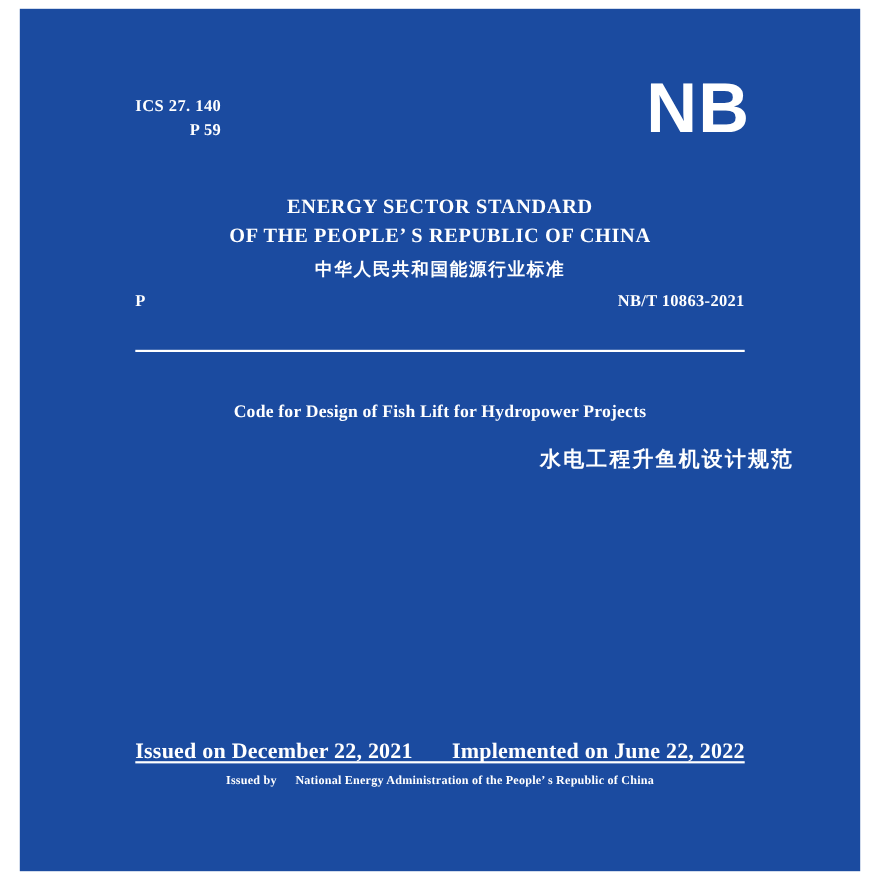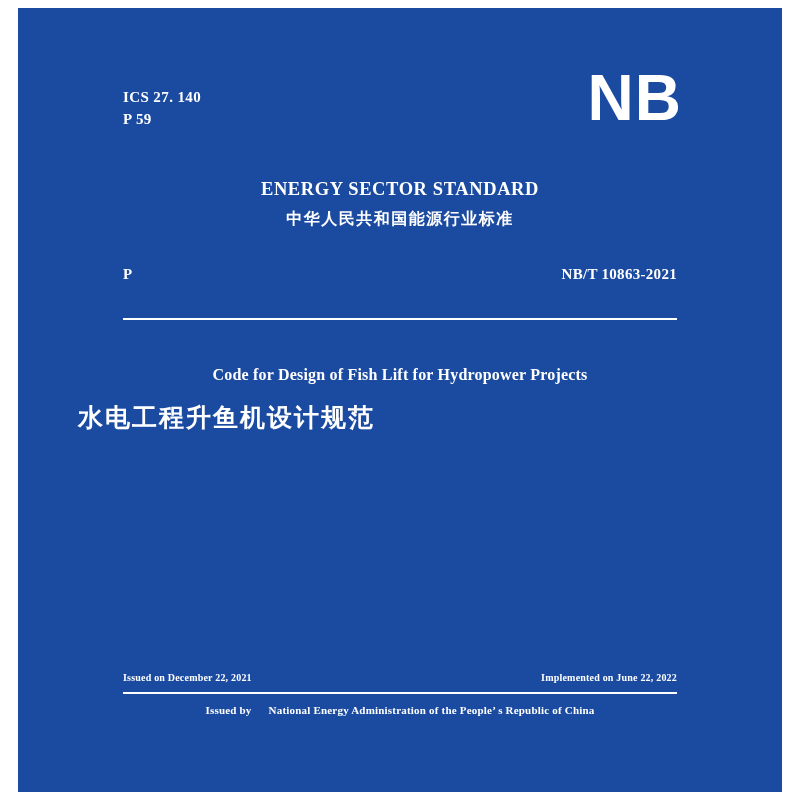--- a/index.html
+++ b/index.html
@@ -34,20 +34,21 @@
   
   .ics-block {
     position: absolute;
     left: 105px;
     top: 78px;
     font-family: "Liberation Serif", serif;
     font-weight: bold;
     font-size: 15px;
     line-height: 22px;
     letter-spacing: 0.4px;
+    text-align: right;
   }
 
   
   .nb-logo {
     position: absolute;
     right: 100px;
     top: 58px;
     font-family: "Liberation Sans", sans-serif;
     font-weight: bold;
     font-size: 64px;
@@ -117,40 +118,40 @@
     font-weight: bold;
     font-size: 16px;
     letter-spacing: 0.2px;
     line-height: 30px;
   }
   .main-title-cn {
     position: absolute;
     left: 60px;
     right: 60px;
     top: 392px;
-    text-align: left;
+    text-align: right;
     font-family: "DejaVu Sans", sans-serif;
     font-weight: bold;
-    font-size: 25px;
+    font-size: 19px;
     letter-spacing: 2px;
     line-height: 36px;
   }
 
   
   .dates-row {
     position: absolute;
     left: 105px;
     right: 105px;
     top: 664px;
     display: flex;
     justify-content: space-between;
     align-items: flex-start;
     font-family: "Liberation Serif", serif;
     font-weight: bold;
-    font-size: 10px;
+    font-size: 20px;
     letter-spacing: 0.2px;
   }
 
   
   .issued-by {
     position: absolute;
     left: 0;
     right: 0;
     top: 696px;
     text-align: center;
@@ -171,20 +172,21 @@
 
     <div class="ics-block">
       <div>ICS 27. 140</div>
       <div>P 59</div>
     </div>
 
     <div class="nb-logo">NB</div>
 
     <div class="std-titles">
       <div class="std-en1">ENERGY SECTOR STANDARD</div>
+      <div class="std-en2">OF THE PEOPLE’ S REPUBLIC OF CHINA</div>
       <div class="std-cn">中华人民共和国能源行业标准</div>
     </div>
 
     <div class="meta-row">
       <div>P</div>
       <div>NB/T 10863-2021</div>
     </div>
 
     <div class="rule rule-top"></div>
 

